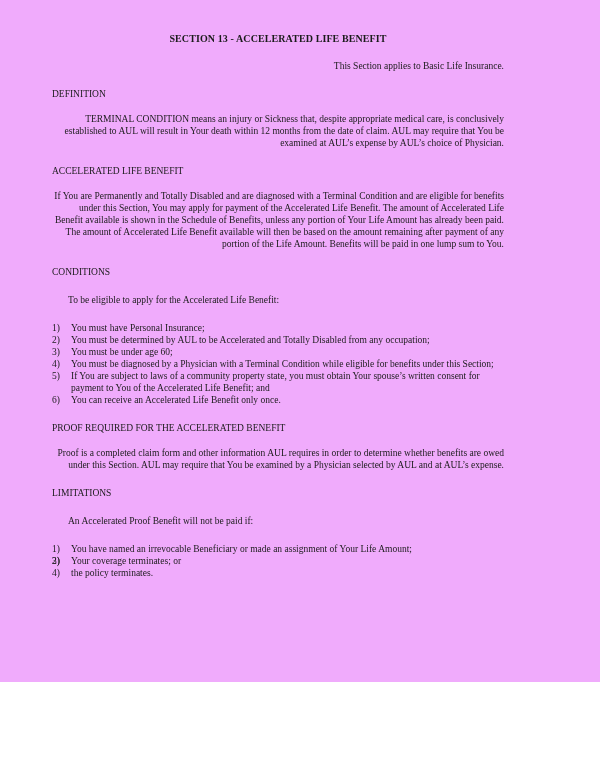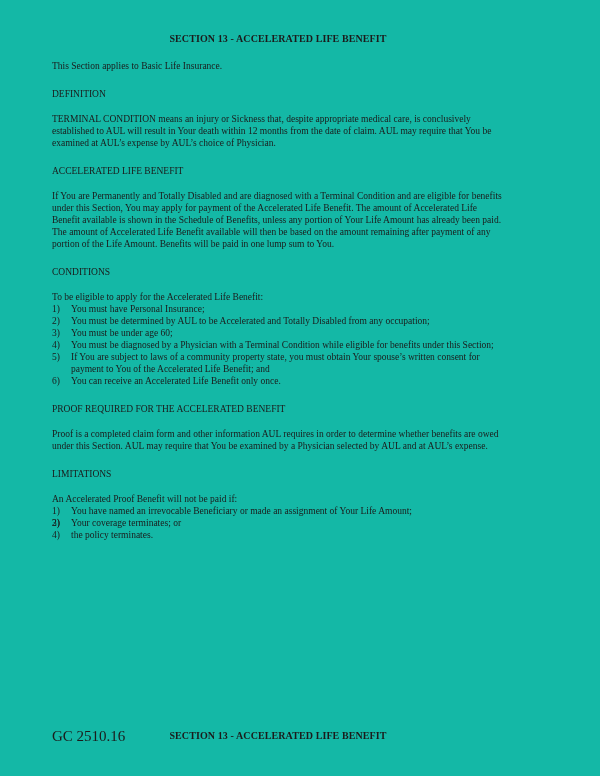--- a/index.html
+++ b/index.html
@@ -3,22 +3,22 @@
 <meta charset="utf-8">
 <style>
   html, body {
     margin: 0;
     padding: 0;
     background: #ffffff;
   }
   .page {
     position: relative;
     width: 600px;
-    height: 776px;
-    background: #14b8a6;
+    height: 682px;
+    background: #f0abfc;
     overflow: hidden;
     font-family: "Liberation Serif", serif;
     font-size: 9.5px;
     line-height: 12px;
     color: #1b1b1b;
   }
   .content {
     position: absolute;
     left: 52px;
     top: 33px;
@@ -29,24 +29,24 @@
     font-weight: bold;
     font-size: 10px;
     letter-spacing: 0.1px;
     margin: 0 0 15px 0;
   }
   .heading {
     margin: 16px 0 13px 0;
   }
   .para {
     margin: 0 0 13px 0;
-    text-align: left;
+    text-align: right;
   }
   .lead {
-    margin: 0;
+    margin: 16px;
   }
   .nlist {
     margin: 0 0 13px 0;
   }
   .li {
     position: relative;
     padding-left: 19px;
   }
   .num {
     position: absolute;

